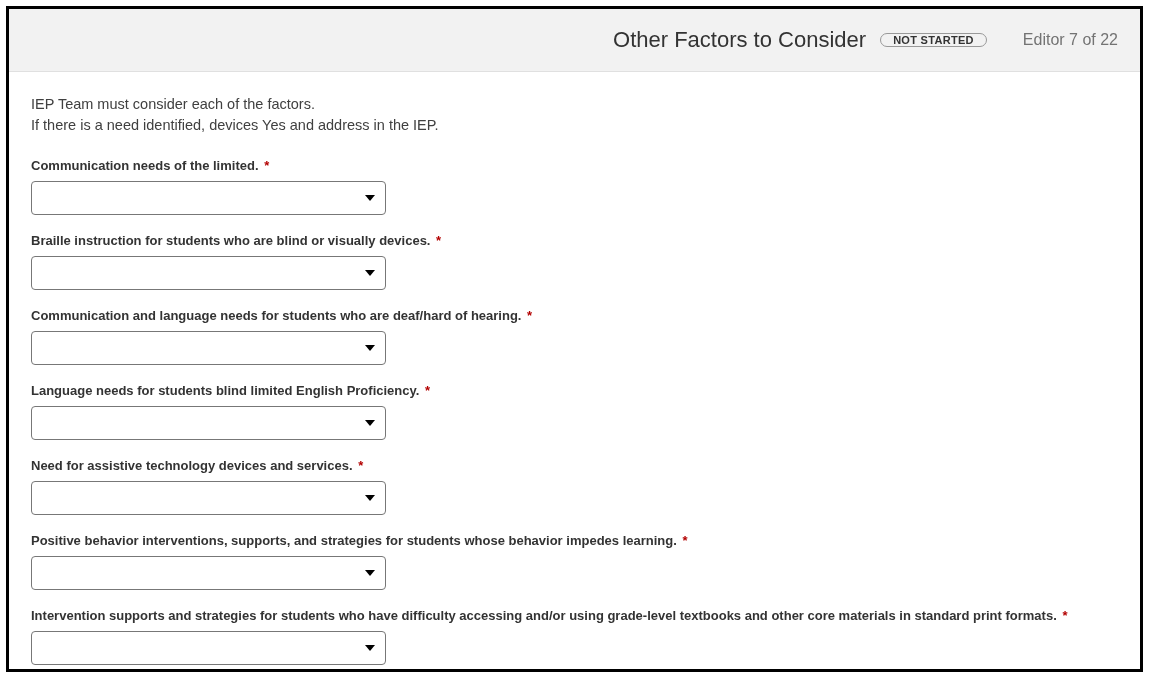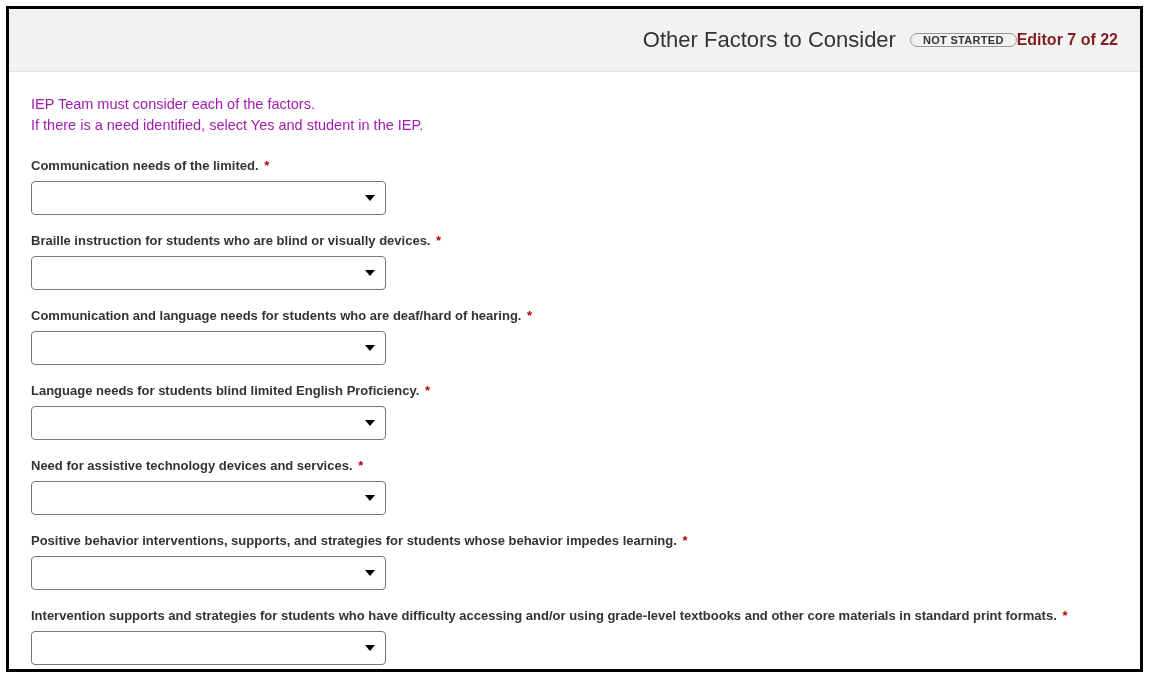--- a/index.html
+++ b/index.html
@@ -41,30 +41,31 @@
       border-radius: 9px;
       padding: 0 12px;
       font-size: 11px;
       font-weight: 700;
       color: #333;
       background: #f2f2f2;
       letter-spacing: 0.3px;
     }
     .editor-count {
       font-size: 16px;
-      color: #7f1d1d;
-      font-weight: 700;
+      color: #737373;
+      font-weight: 400;
+      margin-left: 36px;
     }
     .content {
       padding: 22px 22px 30px 22px;
       background: #fff;
     }
     .intro-text {
       font-size: 14.5px;
-      color: #a21caf;
+      color: #404040;
       line-height: 1.45;
       margin-bottom: 22px;
     }
     .form-group {
       margin-bottom: 18px;
     }
     .field-label {
       font-size: 13px;
       font-weight: 700;
       color: #333;
@@ -109,21 +110,21 @@
       <h1 class="page-title">Other Factors to Consider</h1>
       <span class="status-badge">NOT STARTED</span>
     </div>
     <div class="editor-count">Editor 7 of 22</div>
   </div>
 
   <div class="content">
 
     <div class="intro-text">
       <div>IEP Team must consider each of the factors.</div>
-      <div>If there is a need identified, select Yes and student in the IEP.</div>
+      <div>If there is a need identified, devices Yes and address in the IEP.</div>
     </div>
 
     <div class="form-group">
       <label class="field-label">
         <span>Communication needs of the limited.</span>
         <span class="required">*</span>
       </label>
       <div class="select-box">
         <span class="caret-wrap">
           <svg viewBox="0 0 10 6">

